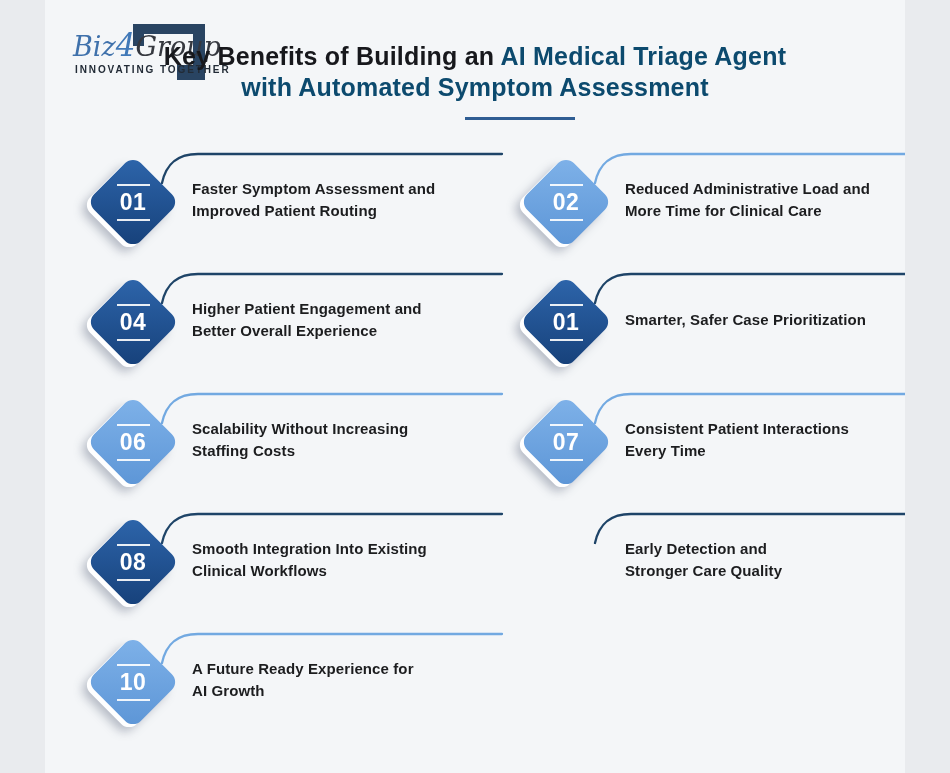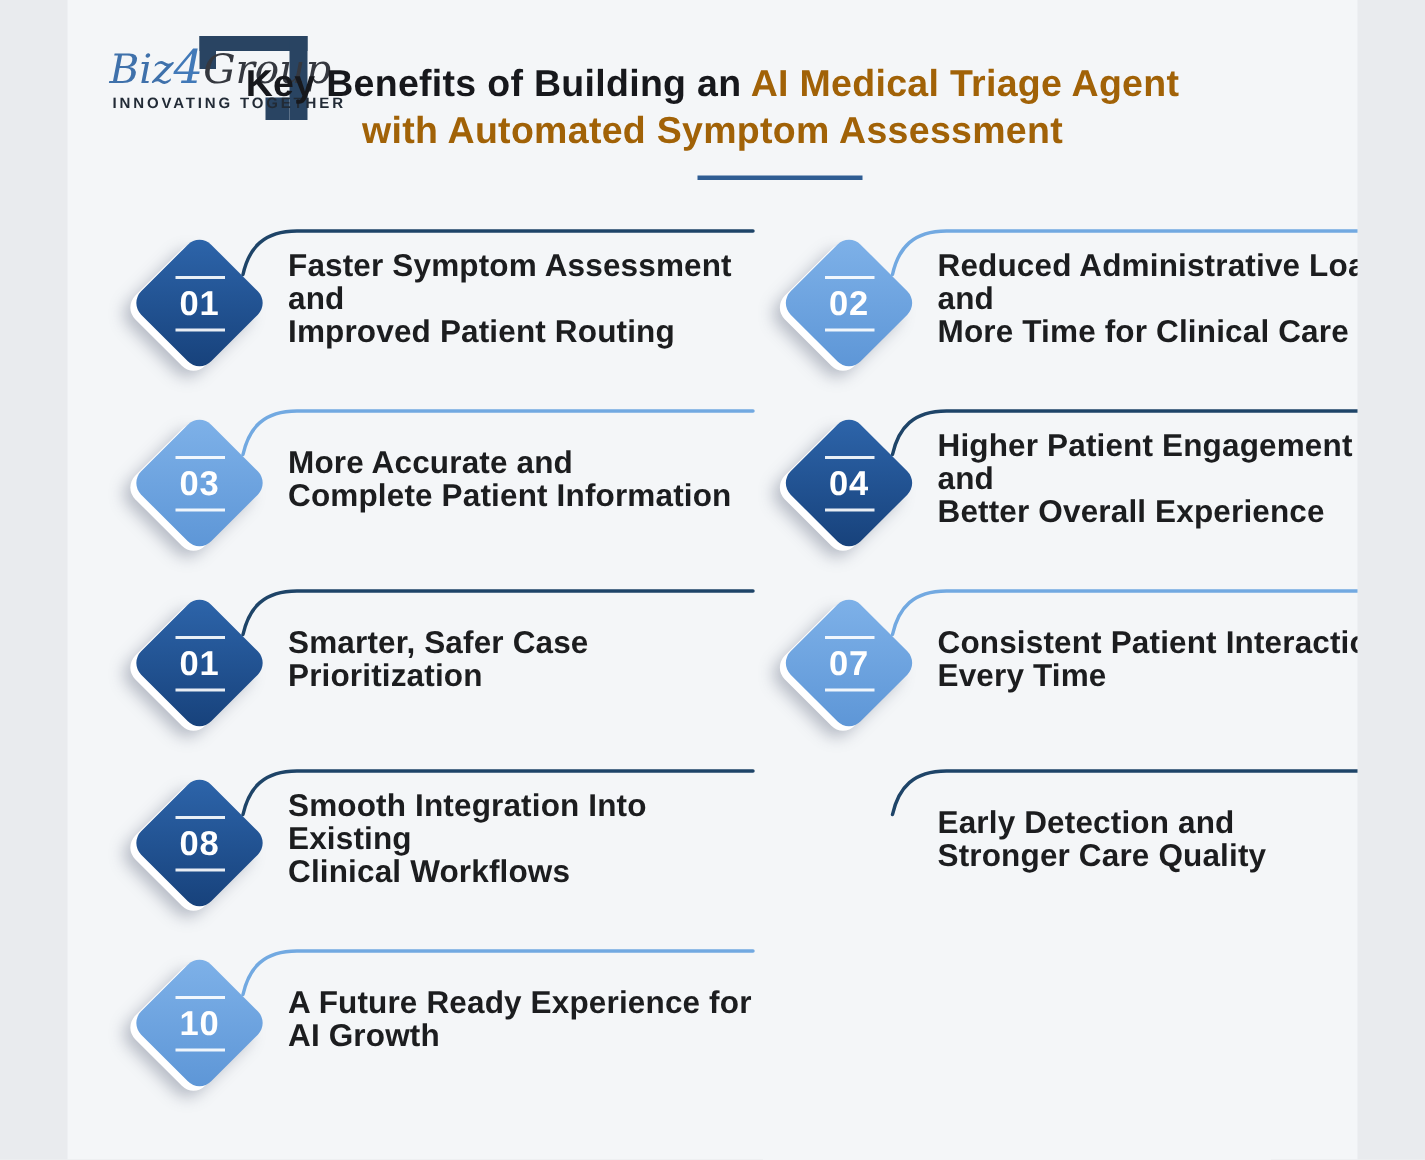--- a/index.html
+++ b/index.html
@@ -79,21 +79,21 @@
     left: 0;
     right: 0;
     top: 41px;
     text-align: center;
     font-size: 25px;
     font-weight: bold;
     line-height: 31px;
     color: #17181c;
     letter-spacing: 0.2px;
   }
-  .title .hl { color: #a16207; }
+  .title .hl { color: #0c4a6e; }
   .title-underline {
     position: absolute;
     left: 420px;
     top: 117px;
     width: 110px;
     height: 3px;
     background: #2f5d93;
   }
 
   
@@ -167,21 +167,21 @@
   }
 
   .label {
     position: absolute;
     left: 102px;
     top: 0;
     bottom: 0;
     right: 4px;
     display: flex;
     align-items: center;
-    font-size: 21px;
+    font-size: 15px;
     font-weight: bold;
     color: #1c1d1f;
     line-height: 22px;
     white-space: pre-line;
     letter-spacing: 0.1px;
   }
 </style>
 </head>
 <body>
 
@@ -217,32 +217,20 @@
         </svg>
       <div class="diamond-wrap">
         <span class="d-back"></span>
         <span class="d-face light"></span>
         <span class="d-num">02</span>
       </div>
       <div class="label">Reduced Administrative Load and
 More Time for Clinical Care</div>
     </div>
 
-    <div class="cell">
-      <svg class="connector light" viewBox="0 0 420 70">
-          <path d="M72,43 C76,25 86,14 108,14 L412,14"></path>
-        </svg>
-      <div class="diamond-wrap">
-        <span class="d-back"></span>
-        <span class="d-face light"></span>
-        <span class="d-num">03</span>
-      </div>
-      <div class="label">More Accurate and
-Complete Patient Information</div>
-    </div>
 
     <div class="cell">
       <svg class="connector dark" viewBox="0 0 420 70">
           <path d="M72,43 C76,25 86,14 108,14 L412,14"></path>
         </svg>
       <div class="diamond-wrap">
         <span class="d-back"></span>
         <span class="d-face dark"></span>
         <span class="d-num">04</span>
       </div>
@@ -255,20 +243,32 @@
           <path d="M72,43 C76,25 86,14 108,14 L412,14"></path>
         </svg>
       <div class="diamond-wrap">
         <span class="d-back"></span>
         <span class="d-face dark"></span>
         <span class="d-num">01</span>
       </div>
       <div class="label">Smarter, Safer Case Prioritization</div>
     </div>
 
+    <div class="cell">
+      <svg class="connector light" viewBox="0 0 420 70">
+          <path d="M72,43 C76,25 86,14 108,14 L412,14"></path>
+        </svg>
+      <div class="diamond-wrap">
+        <span class="d-back"></span>
+        <span class="d-face light"></span>
+        <span class="d-num">06</span>
+      </div>
+      <div class="label">Scalability Without Increasing
+Staffing Costs</div>
+    </div>
 
     <div class="cell">
       <svg class="connector light" viewBox="0 0 420 70">
           <path d="M72,43 C76,25 86,14 108,14 L412,14"></path>
         </svg>
       <div class="diamond-wrap">
         <span class="d-back"></span>
         <span class="d-face light"></span>
         <span class="d-num">07</span>
       </div>

